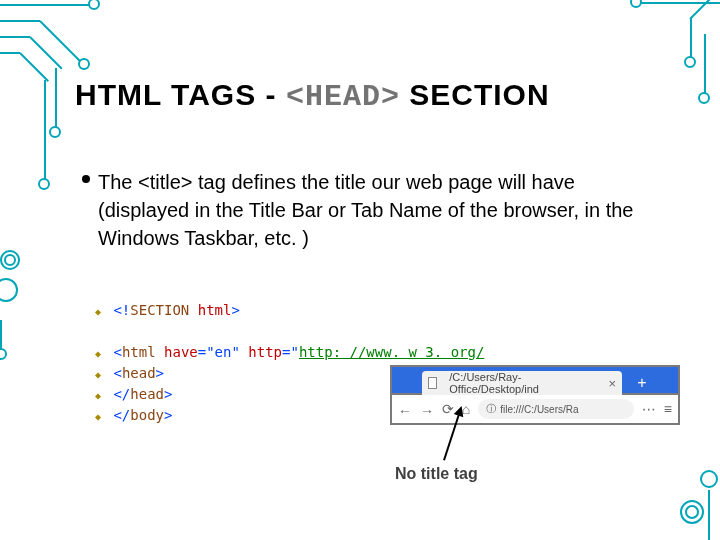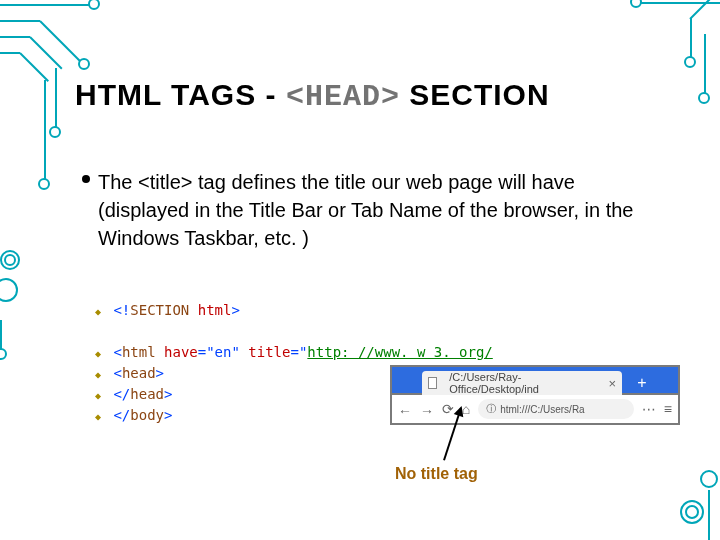--- a/index.html
+++ b/index.html
@@ -111,21 +111,21 @@
     padding: 0 8px;
     font-size: 10px;
     color: #555;
     gap: 4px;
   }
   .caption {
     position: absolute;
     top: 465px; left: 395px;
     font-size: 16px;
     font-weight: bold;
-    color: #a16207;
+    color: #404040;
   }
   .arrow {
     position: absolute;
     top: 408px; left: 460px;
     width: 2px; height: 55px;
     background: #000;
     transform: rotate(18deg);
     transform-origin: top center;
   }
   .arrow::before {
@@ -190,41 +190,41 @@
 <h1 class="heading">
   <span>HTML TAGS - </span><span class="red">&lt;HEAD&gt;</span><span> SECTION</span>
 </h1>
 
 <div class="bullet"></div>
 <p class="bodytext">The &lt;title&gt; tag defines the title our web page will have (displayed in the Title Bar or Tab Name of the browser, in the Windows Taskbar, etc. )</p>
 
 <div class="code">
   <div><span class="gold">◆</span> <span class="blue">&lt;!</span><span class="brn">SECTION</span><span class="red2"> html</span><span class="blue">&gt;</span></div>
   <div>&nbsp;</div>
-  <div><span class="gold">◆</span> <span class="blue">&lt;</span><span class="brn">html</span><span class="red2"> have</span><span class="blue">="en"</span><span class="red2"> title</span><span class="blue">="</span><span class="grn">http: //www. w 3. org/</span></div>
+  <div><span class="gold">◆</span> <span class="blue">&lt;</span><span class="brn">html</span><span class="red2"> have</span><span class="blue">="en"</span><span class="red2"> http</span><span class="blue">="</span><span class="grn">http: //www. w 3. org/</span></div>
   <div><span class="gold">◆</span> <span class="blue">&lt;</span><span class="brn">head</span><span class="blue">&gt;</span></div>
   <div><span class="gold">◆</span> <span class="blue">&lt;/</span><span class="brn">head</span><span class="blue">&gt;</span></div>
   <div><span class="gold">◆</span> <span class="blue">&lt;/</span><span class="brn">body</span><span class="blue">&gt;</span></div>
 </div>
 
 <div class="tabbar">
   <div class="tab">
     <span class="fileicon"></span>
     <span>/C:/Users/Ray-Office/Desktop/ind</span>
     <span class="x">×</span>
   </div>
   <div class="plus">+</div>
 </div>
 <div class="toolbar">
   <span class="icon">←</span>
   <span class="icon">→</span>
   <span class="icon">⟳</span>
   <span class="icon">⌂</span>
   <div class="urlbox">
     <span>ⓘ</span>
-    <span>html:///C:/Users/Ra</span>
+    <span>file:///C:/Users/Ra</span>
   </div>
   <span class="icon">⋯</span>
   <span class="icon">≡</span>
 </div>
 
 <div class="arrow"></div>
 <div class="caption">No title tag</div>
 
 </body></html>

